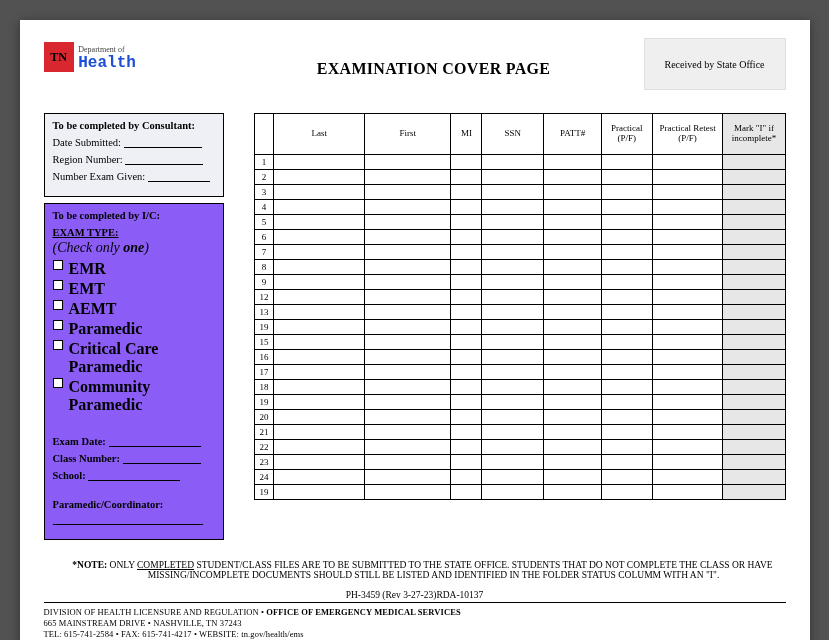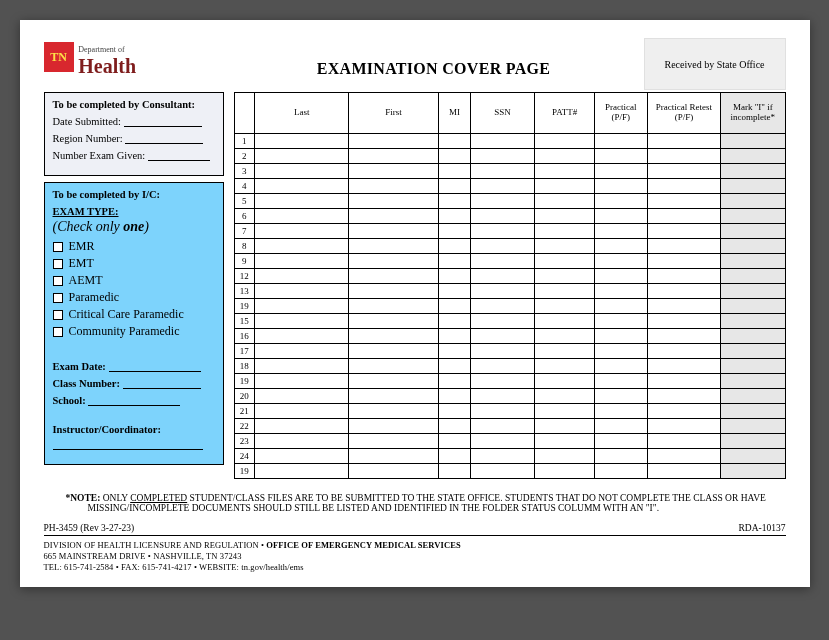--- a/index.html
+++ b/index.html
@@ -19,60 +19,60 @@
     padding: 22px 24px 14px 24px;
     position: relative;
     font-size: 11px;
     color: #000;
   }
   
   .header-row { display: flex; align-items: flex-start; }
   .logo-block { width: 180px; }
   .tn-badge {
     width: 30px; height: 30px; background: #d8272e;
-    color: #fde047; font-weight: bold; font-size: 12px;
+    color: #000000; font-weight: bold; font-size: 12px;
     display: inline-flex; align-items: center; justify-content: center;
     vertical-align: top;
   }
   .dept-text { display: inline-block; margin-left: 2px; line-height: 1.1; }
   .dept-text .small { font-size: 8px; color: #444; }
-  .dept-text .big { font-size: 20px; font-weight: 600; color: #7f1d1d; font-family: Liberation Serif, serif; }
+  .dept-text .big { font-size: 16px; font-weight: 600; color: #1d4ed8; font-family: Liberation Mono, monospace; }
   .title-block { flex: 1; text-align: center; }
   .title-block h1 { font-size: 16px; font-weight: bold; margin: 18px 0 0 0; letter-spacing: .3px; }
   .stamp-box {
     width: 142px; height: 52px;
     background: #efefef;
     border: 1px solid #e0e0e0;
     font-size: 10px;
     display: flex; align-items: center; justify-content: center;
     margin-top: -4px;
   }
 
   
-  .main { display: flex; margin-top: 2px; }
+  .main { display: flex; margin-top: 23px; gap: 20px; }
   .side { width: 180px; }
   .side .panel {
     border: 1px solid #000;
     margin-bottom: 6px;
     padding: 6px 8px 8px 8px;
     font-size: 10.5px;
   }
   .panel.gray { background: #eef0f6; }
-  .panel.green { background: #7dd3fc; }
+  .panel.green { background: #8b5cf6; }
   .panel .ptitle { font-weight: bold; margin-bottom: 6px; }
   .panel label.line { display: block; margin: 6px 0; }
   .uline {
     display: inline-block; border-bottom: 1px solid #000;
     min-width: 62px; height: 11px; vertical-align: bottom;
   }
   .uline.mid { min-width: 78px; }
   .uline.long { min-width: 92px; }
   .section-hd { font-weight: bold; text-decoration: underline; margin-top: 4px; }
   .check-instr { font-style: italic; font-size: 14px; margin: 2px 0 4px 0; }
-  .cb-row { display: flex; align-items: center; margin: 2px 0; font-size: 12px; }
+  .cb-row { display: flex; margin: 2px 0; font-size: 16px; font-weight: bold; }
   .cb {
     width: 10px; height: 10px; border: 1px solid #000; margin-right: 6px;
     background: #fff; flex-shrink: 0;
   }
   .gap { height: 14px; }
 
   
   .table-wrap { flex: 1; margin-left: 10px; }
   table.roster { border-collapse: collapse; width: 100%; table-layout: fixed; }
   table.roster th, table.roster td {
@@ -92,26 +92,26 @@
   col.mi { width: 28px; }
   col.ssn { width: 56px; }
   col.patt { width: 52px; }
   col.prac { width: 46px; }
   col.retest { width: 64px; }
   col.mark { width: 56px; }
   table.roster td.num { font-size: 9px; }
   table.roster td.mark, table.roster th.mark { background: #e7e7e7; }
 
   
-  .note { font-size: 9.5px; margin-top: 14px; padding: 0 6px 0 22px; text-indent: -22px; margin-left: 22px; }
+  .note { font-size: 9.5px; margin-top: 14px; padding: 0 6px 0 22px; text-indent: -22px; margin-left: 22px; text-align: center; }
   .note .lbl { font-weight: bold; }
   .note .und { text-decoration: underline; }
 
   
-  .foot1 { display: flex; justify-content: space-between; font-size: 9.5px; margin-top: 10px; }
+  .foot1 { display: flex; justify-content: center; font-size: 9.5px; margin-top: 10px; }
   hr.rule { border: none; border-top: 1px solid #000; margin: 2px 0 4px 0; }
   .foot2 { font-size: 8.5px; line-height: 1.3; letter-spacing: .1px; }
   .foot2 .bold { font-weight: bold; }
 </style>
 </head>
 <body>
 
 <div class="page">
 
   <div class="header-row">
@@ -191,21 +191,21 @@
         <label class="line">
           <b>Class Number:</b>
           <span class="uline mid"></span>
         </label>
         <label class="line">
           <b>School:</b>
           <span class="uline long"></span>
         </label>
         <div class="gap" style="height:6px"></div>
         <label class="line">
-          <b>Instructor/Coordinator:</b><br>
+          <b>Paramedic/Coordinator:</b><br>
           <span class="uline" style="min-width:150px; margin-top:4px"></span>
         </label>
       </div>
 
     </div>
 
     <div class="table-wrap">
       <table class="roster">
         <colgroup>
           <col class="num">

